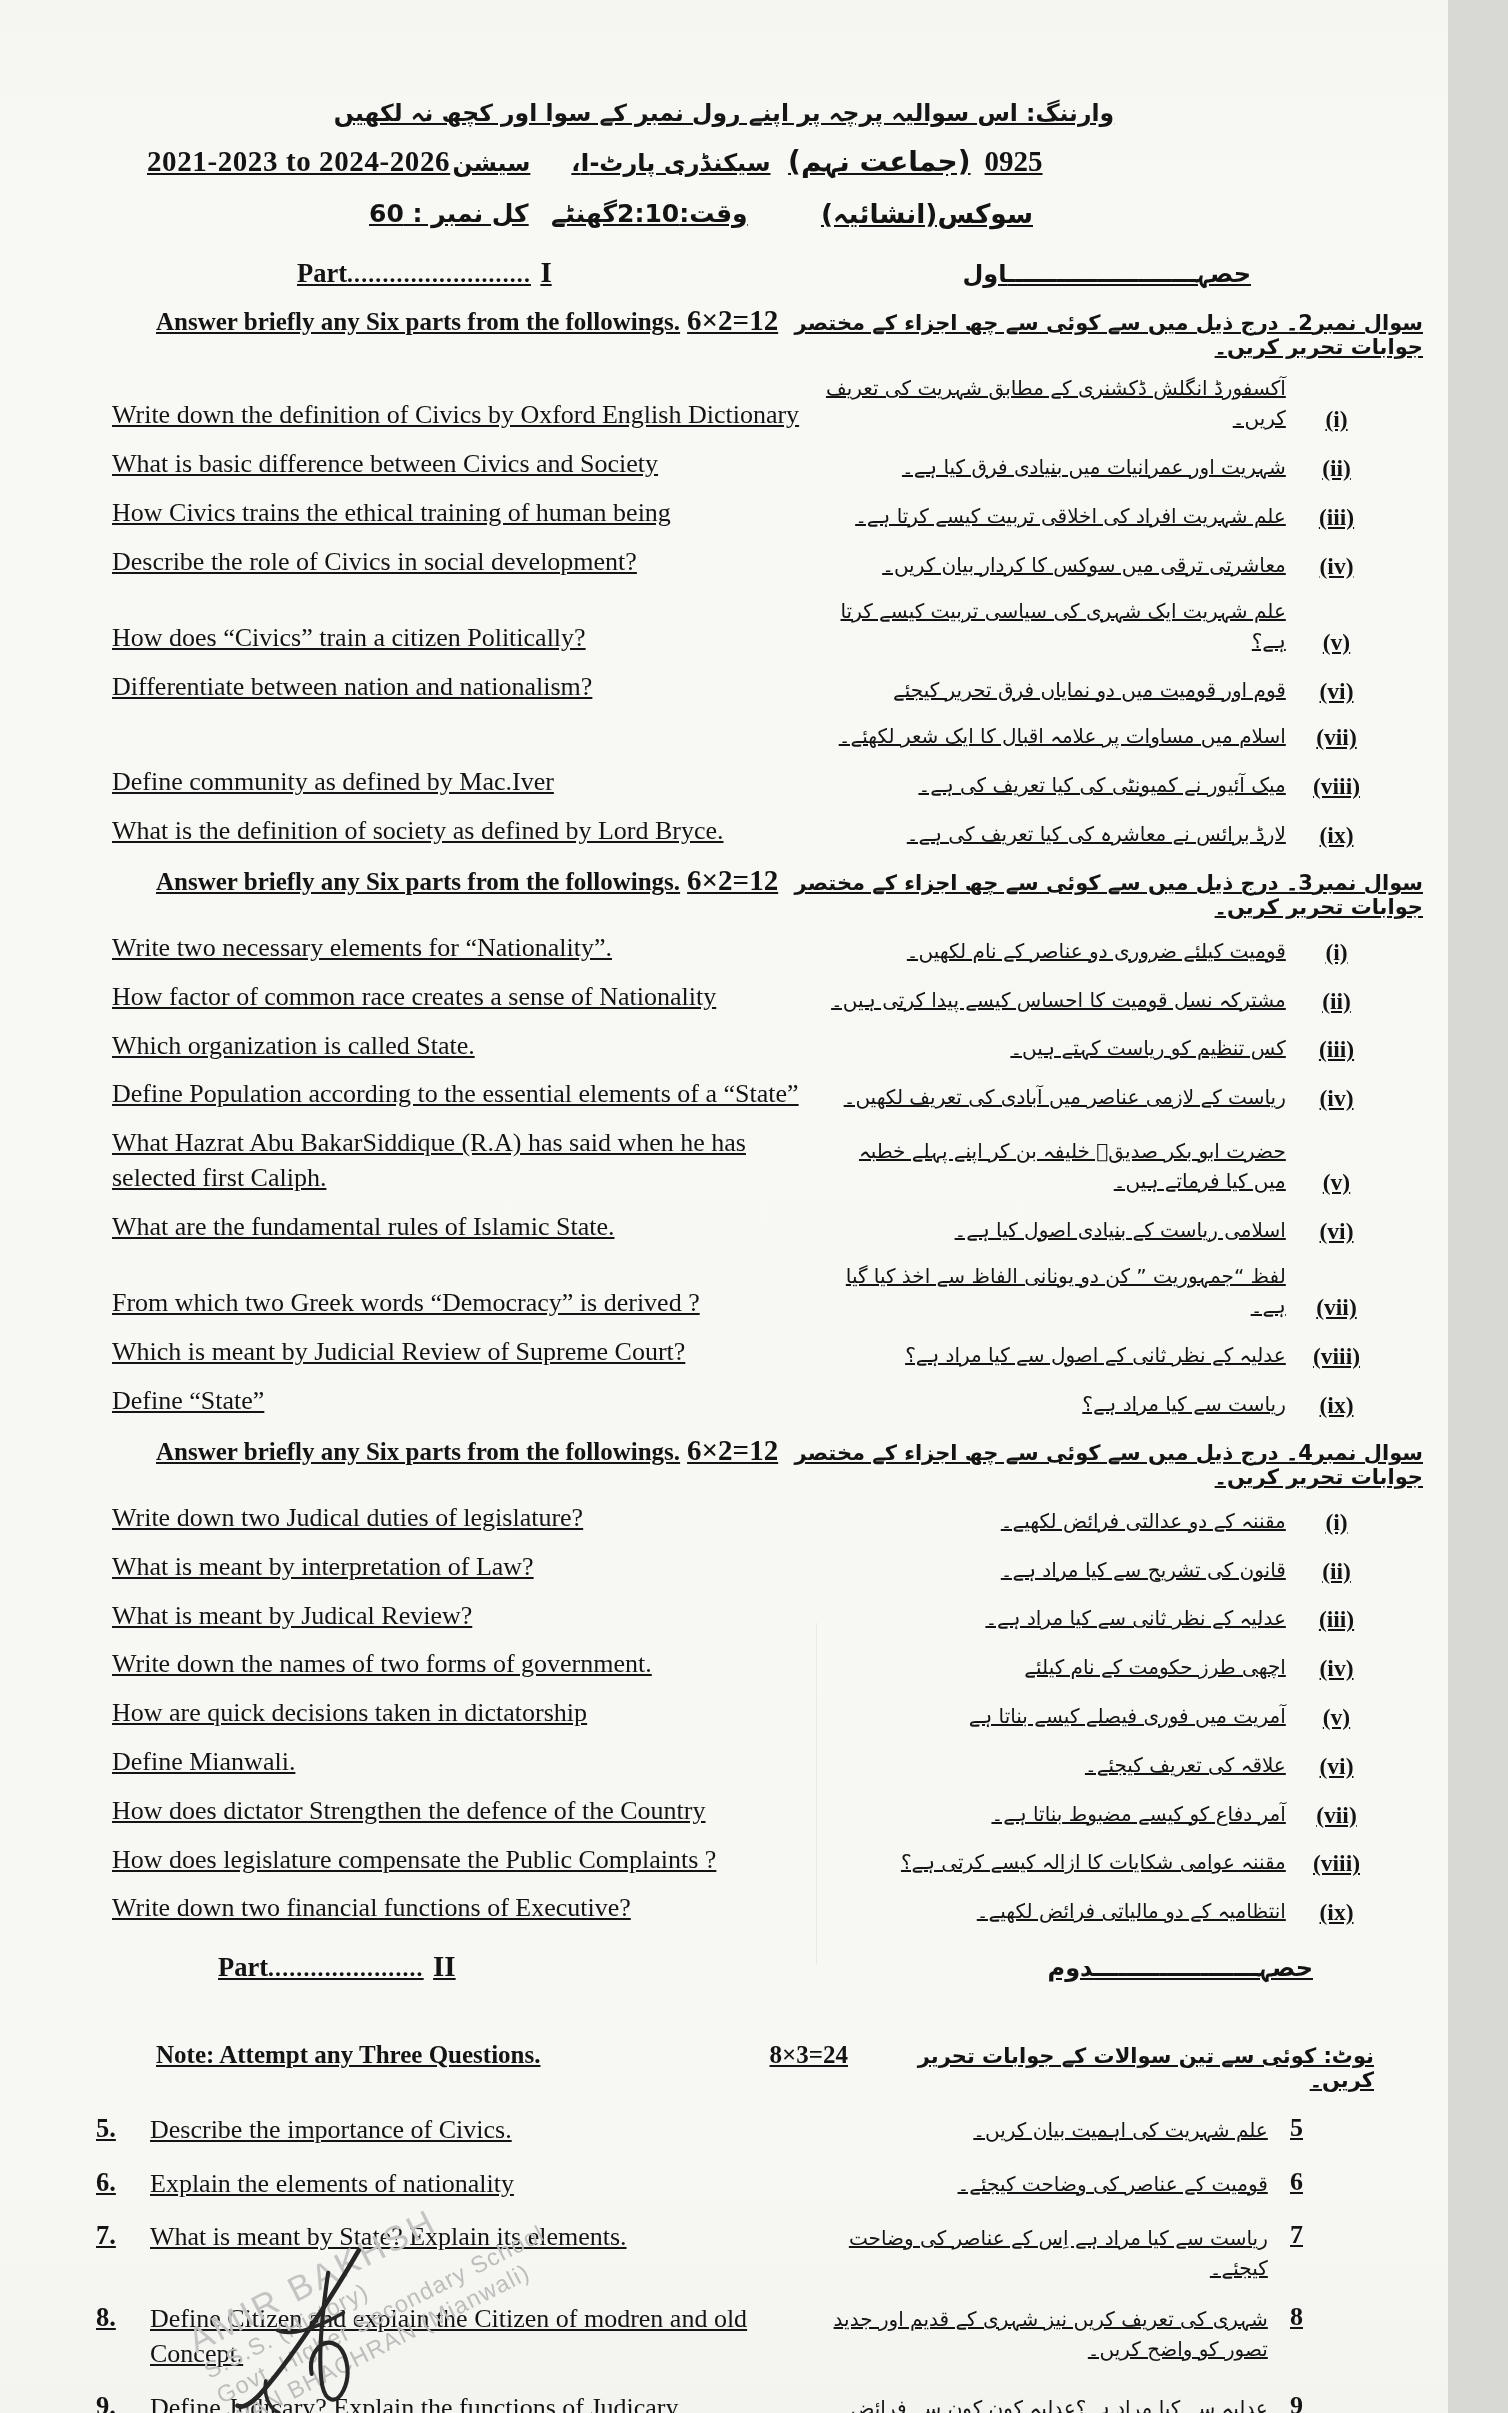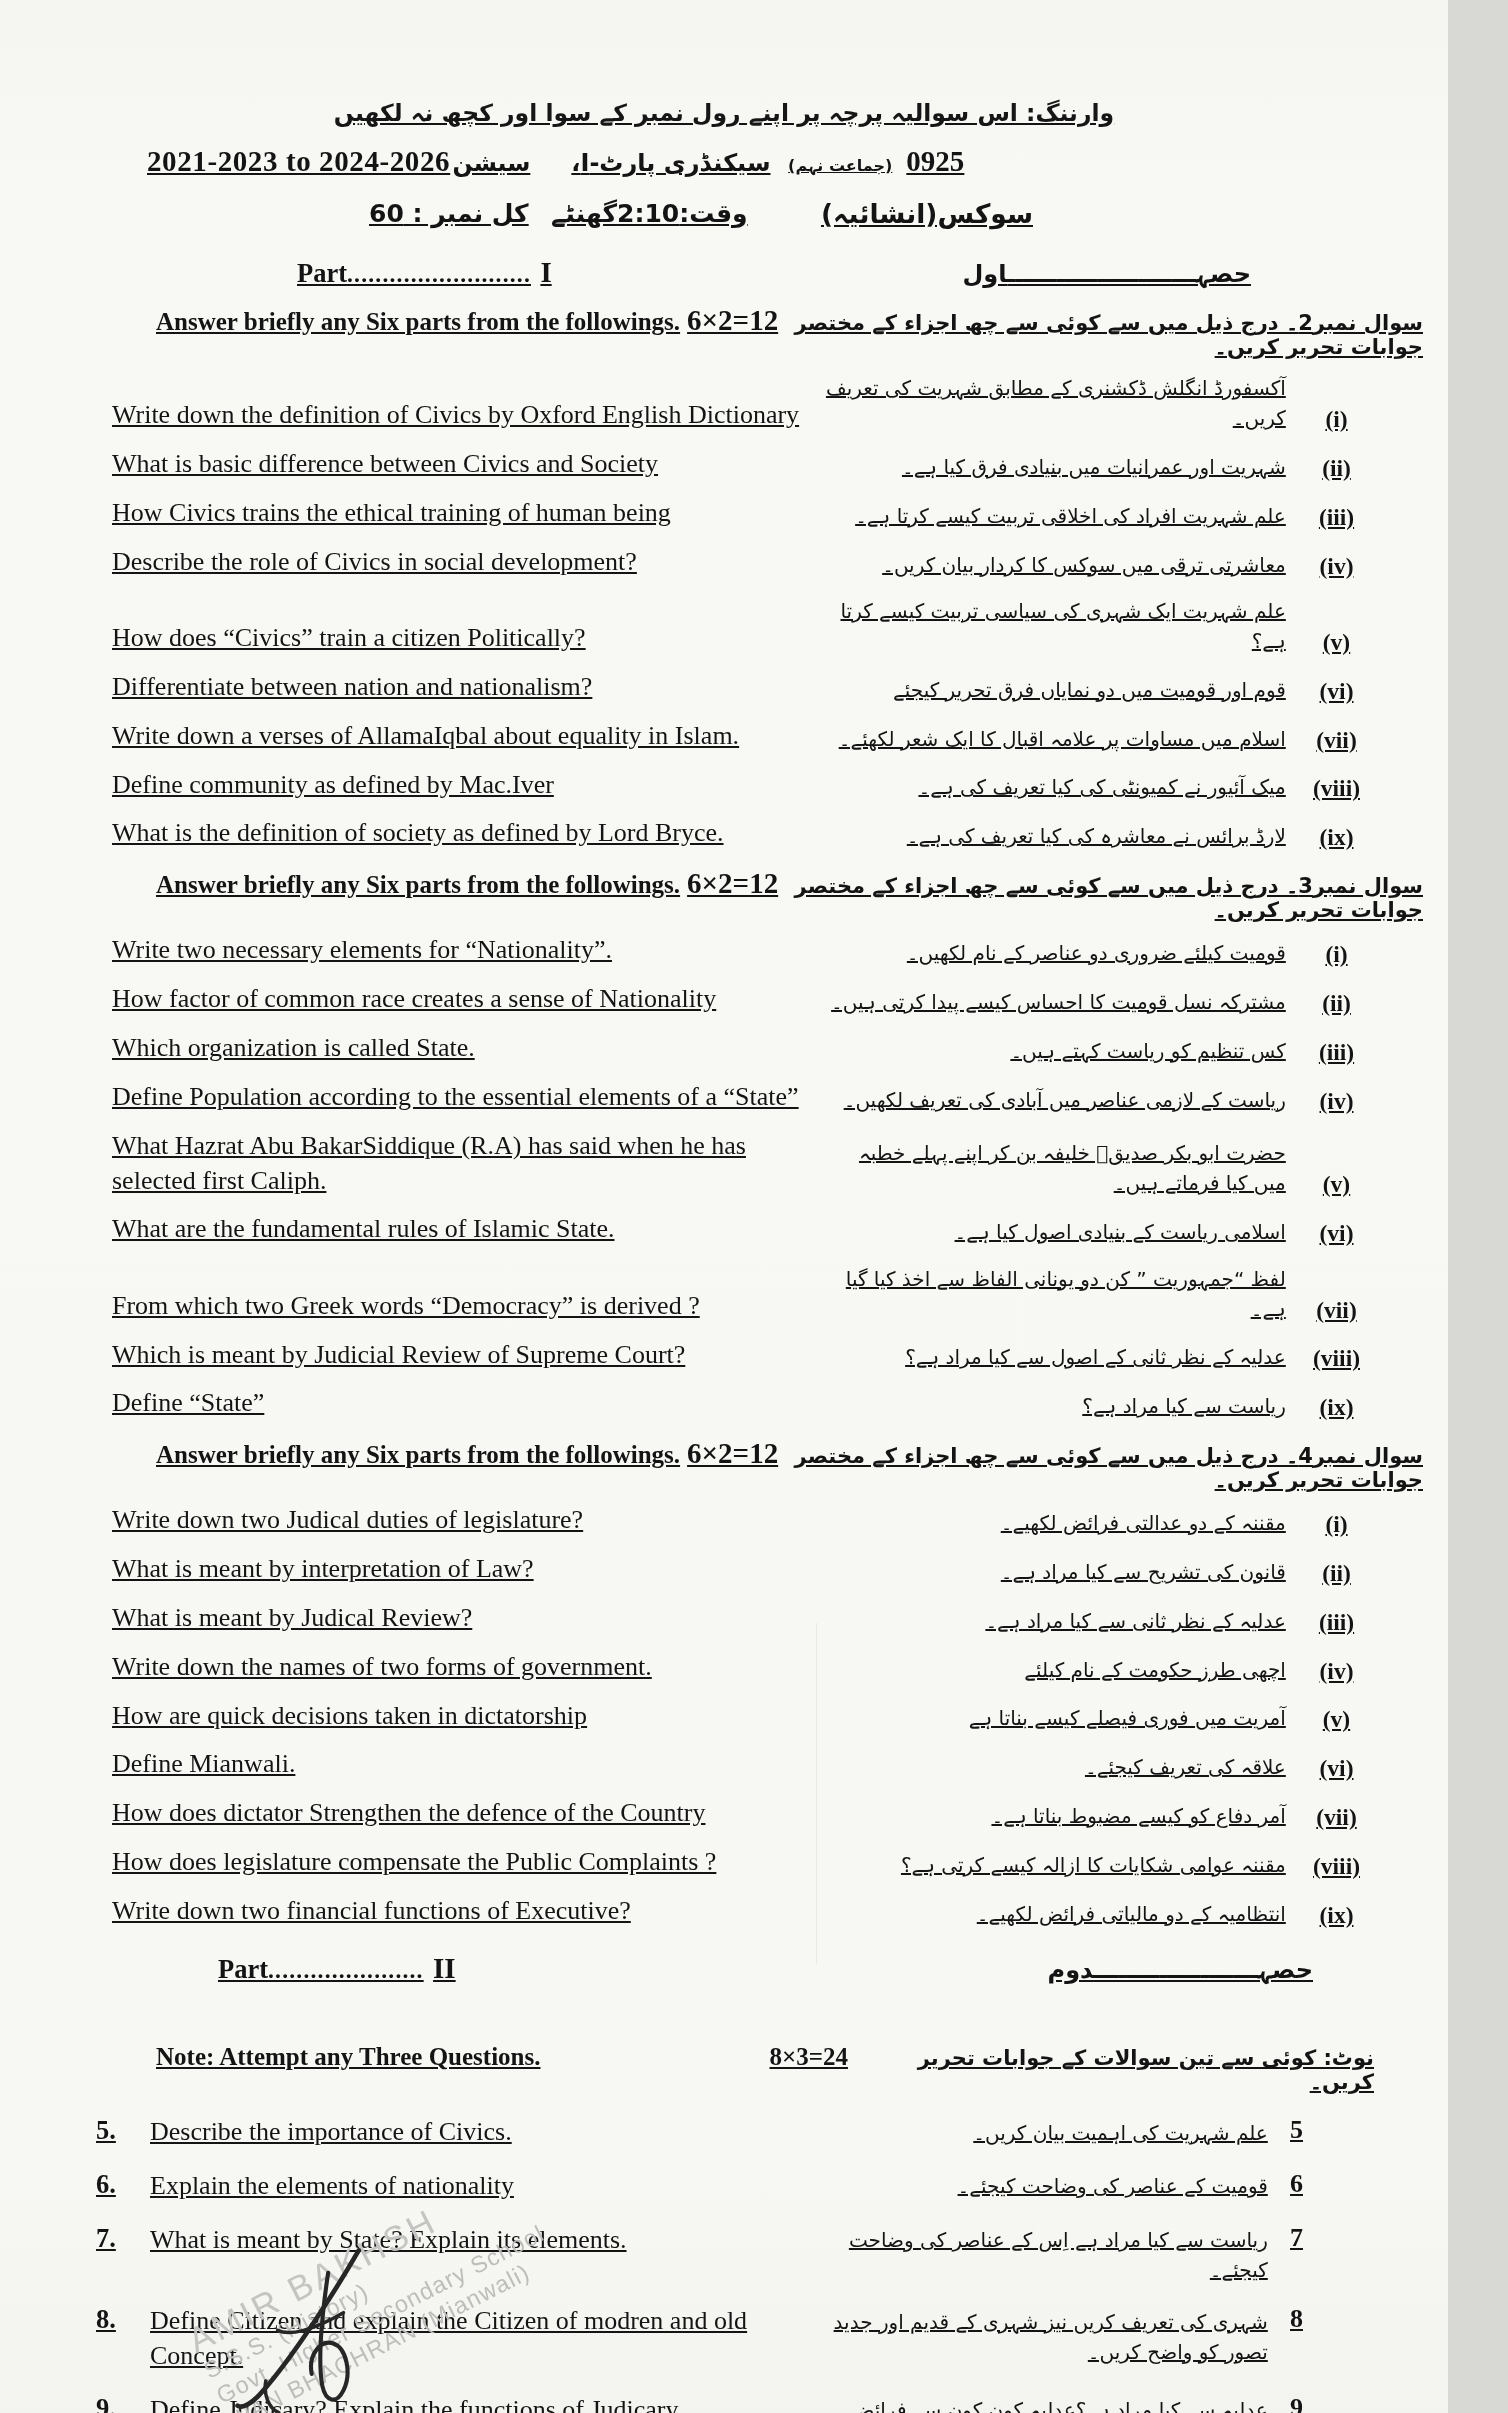--- a/index.html
+++ b/index.html
@@ -16,21 +16,21 @@
   .ur{font-family:"DejaVu Sans",sans-serif;}
   .warning{
     padding-top:99px;text-align:center;direction:rtl;
     font-family:"DejaVu Sans",sans-serif;font-weight:700;font-size:23.5px;color:#161616;
   }
   
   .hrow2{display:flex;align-items:baseline;margin:17.6px 0 0 147px;}
   .years{font-weight:700;font-size:29px;letter-spacing:0.6px;}
   .ses{font-weight:700;font-size:23.5px;margin-left:2.4px;direction:rtl;}
   .secpart{font-weight:700;font-size:24px;margin-left:41px;direction:rtl;}
-  .cls{font-weight:700;font-size:16px;margin-left:17.6px;direction:rtl;}
+  .cls{font-weight:700;font-size:28px;margin-left:17.6px;direction:rtl;}
   .code{font-weight:700;font-size:29px;margin-left:14px;}
   
   .hrow3{display:flex;align-items:center;margin:20px 415px 0 369px;}
   .tmarks{font-weight:700;font-size:25px;direction:rtl;}
   .time{font-weight:700;font-size:25px;margin-left:22.3px;direction:rtl;}
   .subject{font-weight:700;font-size:26.5px;margin-left:auto;direction:rtl;}
   
   .partrow{display:flex;align-items:baseline;margin:27px 197px 0 297px;}
   .partrow.p2{margin:23.5px 135px 0 218px;}
   .part-en-label{font-weight:700;font-size:26.5px;}
@@ -129,21 +129,20 @@
         <span class="q-en">How does “Civics” train a citizen Politically?</span>
         <span class="q-ur ur" dir="rtl">علم شہریت ایک شہری کی سیاسی تربیت کیسے کرتا ہے؟</span>
         <span class="q-num">(v)</span>
       </div>
       <div class="qrow">
         <span class="q-en">Differentiate between nation and nationalism?</span>
         <span class="q-ur ur" dir="rtl">قوم اور قومیت میں دو نمایاں فرق تحریر کیجئے</span>
         <span class="q-num">(vi)</span>
       </div>
       <div class="qrow">
-        <span class="q-en">Write down a verses of AllamaIqbal about equality in Islam.</span>
         <span class="q-ur ur" dir="rtl">اسلام میں مساوات پر علامہ اقبال کا ایک شعر لکھئے۔</span>
         <span class="q-num">(vii)</span>
       </div>
       <div class="qrow">
         <span class="q-en">Define community as defined by Mac.Iver</span>
         <span class="q-ur ur" dir="rtl">میک آئیور نے کمیونٹی کی کیا تعریف کی ہے۔</span>
         <span class="q-num">(viii)</span>
       </div>
       <div class="qrow">
         <span class="q-en">What is the definition of society as defined by Lord Bryce.</span>

